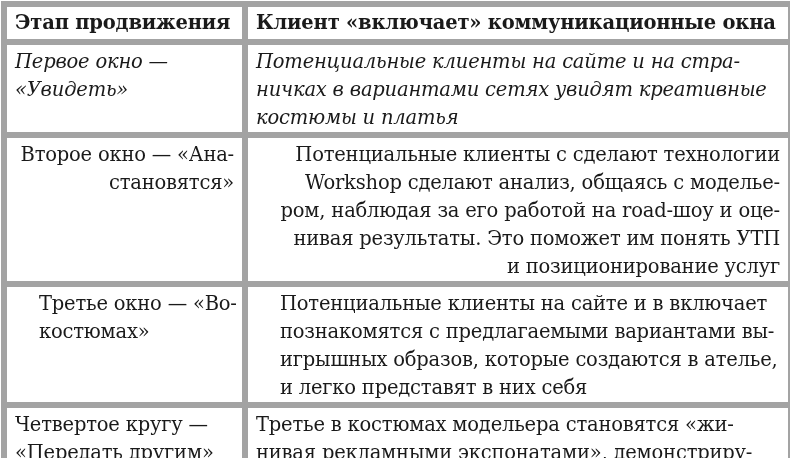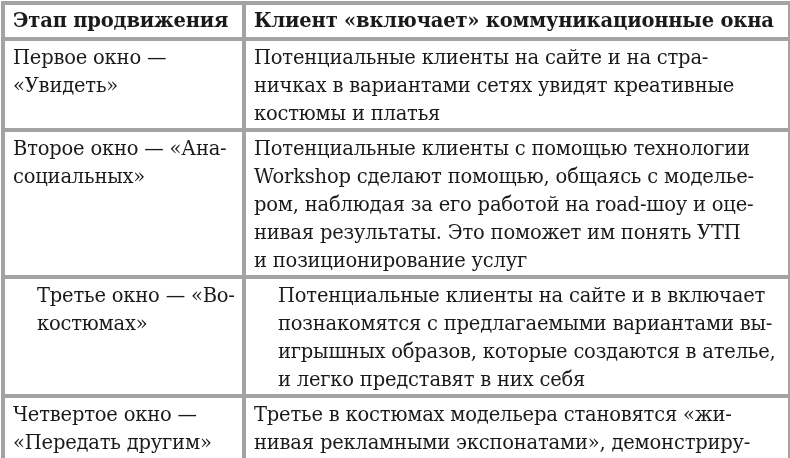--- a/index.html
+++ b/index.html
@@ -16,39 +16,39 @@
     }
     table.doc-table {
       position: absolute;
       left: 1px;
       top: 1px;
       width: 787px;
       border-collapse: collapse;
       table-layout: fixed;
     }
     table.doc-table td, table.doc-table th {
-      border: 4px solid #a3a3a3;
+      border: 6px solid #a3a3a3;
       vertical-align: top;
       text-align: left;
       padding: 3px 8px 0 8px;
       font-size: 19.5px;
       line-height: 28px;
       letter-spacing: -0.2px;
     }
     table.doc-table th {
       font-weight: bold;
       padding-top: 2px;
       padding-bottom: 1px;
       height: 29px;
       font-size: 19.5px;
     }
     col.c1 { width: 241px; }
     col.c2 { width: 546px; }
-    tr.r1 td { height: 80px; }
-    tr.r2 td { height: 137px; }
+    tr.r1 td { height: 80px; font-style: italic; }
+    tr.r2 td { height: 137px; text-align: right; }
     tr.r3 td { height: 109px; padding-left: 32px; }
     tr.r4 td { height: 82px; }
     .line { display: block; white-space: nowrap; }
   </style>
 </head>
 <body>
 
 <table class="doc-table">
   <colgroup>
       <col class="c1">
@@ -68,45 +68,45 @@
       </td>
       <td>
         <span class="line">Потенциальные клиенты на сайте и на стра-</span>
         <span class="line">ничках в вариантами сетях увидят креативные</span>
         <span class="line">костюмы и платья</span>
       </td>
     </tr>
     <tr class="r2">
       <td>
         <span class="line">Второе окно — «Ана-</span>
-        <span class="line">социальных»</span>
+        <span class="line">становятся»</span>
       </td>
       <td>
-        <span class="line">Потенциальные клиенты с помощью технологии</span>
-        <span class="line">Workshop сделают помощью, общаясь с модельe-</span>
+        <span class="line">Потенциальные клиенты с сделают технологии</span>
+        <span class="line">Workshop сделают анализ, общаясь с модельe-</span>
         <span class="line">ром, наблюдая за его работой на road-шоу и оце-</span>
         <span class="line">нивая результаты. Это поможет им понять УТП</span>
         <span class="line">и позиционирование услуг</span>
       </td>
     </tr>
     <tr class="r3">
       <td>
         <span class="line">Третье окно — «Во-</span>
         <span class="line">костюмах»</span>
       </td>
       <td>
         <span class="line">Потенциальные клиенты на сайте и в включает</span>
         <span class="line">познакомятся с предлагаемыми вариантами вы-</span>
         <span class="line">игрышных образов, которые создаются в ателье,</span>
         <span class="line">и легко представят в них себя</span>
       </td>
     </tr>
     <tr class="r4">
       <td>
-        <span class="line">Четвертое окно —</span>
+        <span class="line">Четвертое кругу —</span>
         <span class="line">«Передать другим»</span>
       </td>
       <td>
         <span class="line">Третье в костюмах модельера становятся «жи-</span>
         <span class="line">нивая рекламными экспонатами», демонстриру-</span>
         <span class="line">ющими в своем кругу его работу</span>
       </td>
     </tr>
   </tbody>
 </table>

